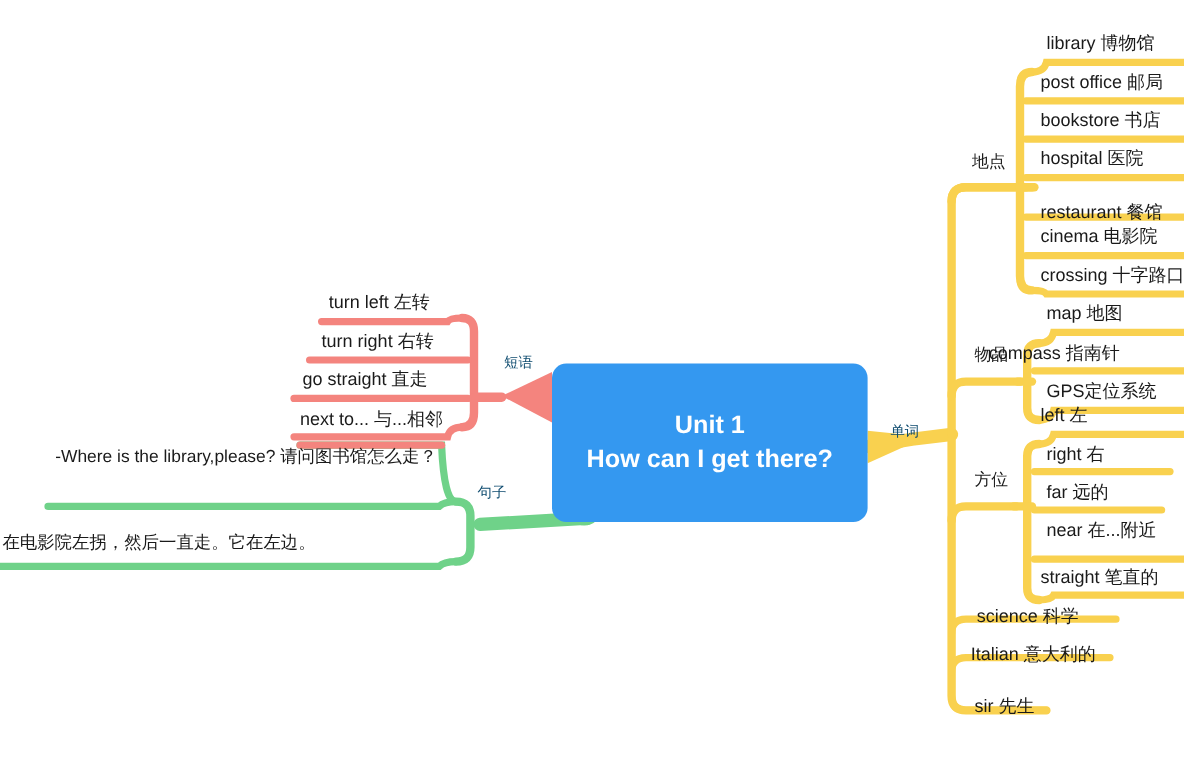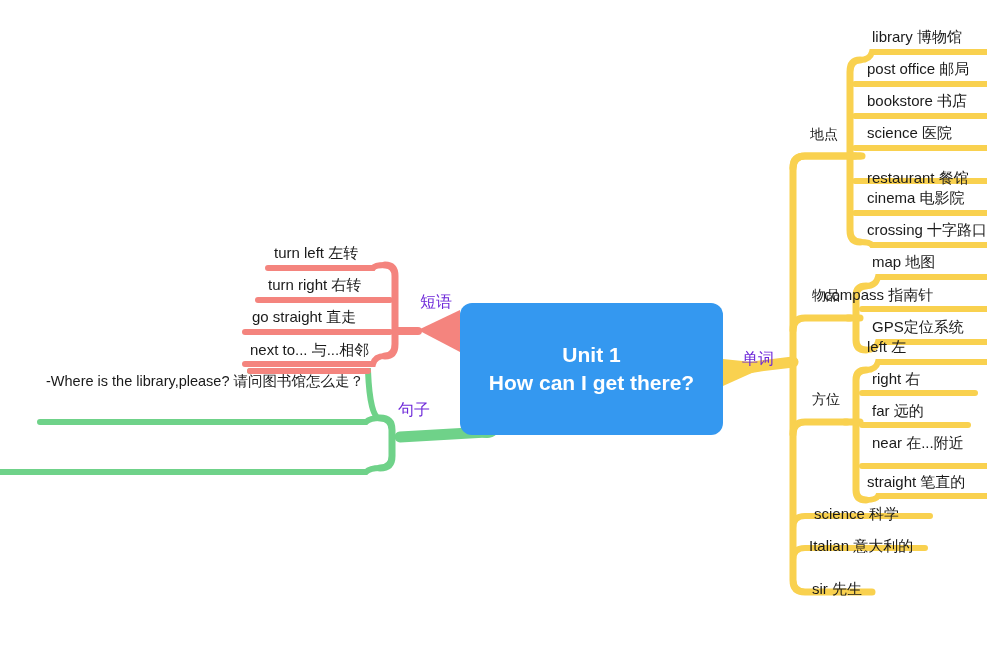--- a/index.html
+++ b/index.html
@@ -33,22 +33,22 @@
     font-size: 15px;
     line-height: 18px;
   }
   .leaf-label {
     font-size: 15px;
   }
   .cat-label {
     font-size: 14px;
   }
   .branch-label {
-    font-size: 16px;
-    color: #6d28d9;
+    font-size: 12px;
+    color: #0c4a6e;
   }
   .sentence-label {
     font-size: 14.5px;
     line-height: 20px;
     color: #1a1a1a;
   }
   #center-node {
     position: absolute;
     left: 460px;
     top: 303px;
@@ -149,21 +149,21 @@
 
   <div class="node-label branch-label" style="left:420px; top:293px;">短语</div>
 
   <div class="node-label branch-label" style="left:398px; top:401px;">句子</div>
 
   <div class="node-label cat-label" style="left:810px; top:125px;">地点</div>
 
   <div class="node-label leaf-label" style="left:872px; top:28px;">library 博物馆</div>
   <div class="node-label leaf-label" style="left:867px; top:60px;">post office 邮局</div>
   <div class="node-label leaf-label" style="left:867px; top:92px;">bookstore 书店</div>
-  <div class="node-label leaf-label" style="left:867px; top:124px;">science 医院</div>
+  <div class="node-label leaf-label" style="left:867px; top:124px;">hospital 医院</div>
   <div class="node-label leaf-label" style="left:867px; top:169px;text-align:center;">restaurant 餐馆</div>
   <div class="node-label leaf-label" style="left:867px; top:189px;">cinema 电影院</div>
   <div class="node-label leaf-label" style="left:867px; top:221px;">crossing 十字路口</div>
 
   <div class="node-label cat-label" style="left:812px; top:286px;">物品</div>
 
   <div class="node-label leaf-label" style="left:872px; top:253px;">map 地图</div>
   <div class="node-label leaf-label" style="left:824px; top:286px;">compass 指南针</div>
   <div class="node-label leaf-label" style="left:872px; top:318px;">GPS定位系统</div>
 
@@ -179,14 +179,15 @@
   <div class="node-label leaf-label" style="left:809px; top:537px;">Italian 意大利的</div>
   <div class="node-label leaf-label" style="left:812px; top:580px;">sir 先生</div>
 
   <div class="node-label leaf-label" style="left:274px; top:244px;">turn left 左转</div>
   <div class="node-label leaf-label" style="left:268px; top:276px;">turn right 右转</div>
   <div class="node-label leaf-label" style="left:252px; top:308px;">go straight 直走</div>
   <div class="node-label leaf-label" style="left:250px; top:341px;">next to... 与...相邻</div>
 
   <div class="node-label sentence-label" style="left:46px; top:371px;">-Where is the library,please? 请问图书馆怎么走？</div>
 
+  <div class="node-label sentence-label" style="left:2px; top:443px;">在电影院左拐，然后一直走。它在左边。</div>
 
 </div>
 
 </body></html>

